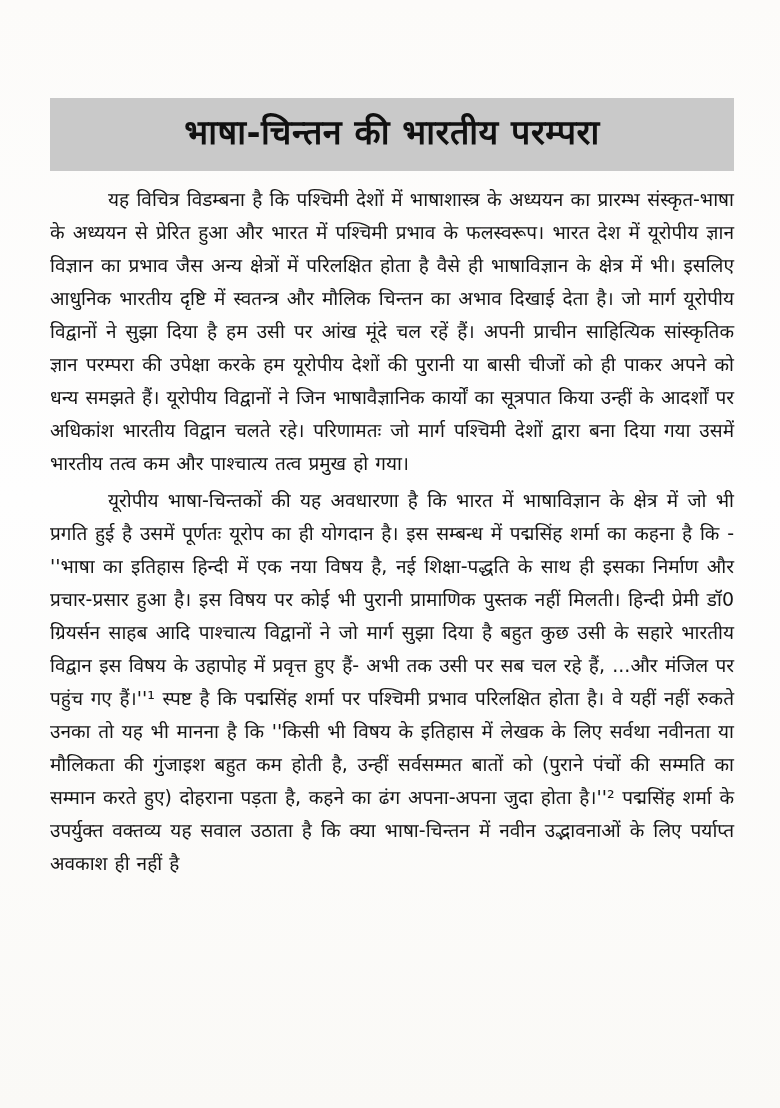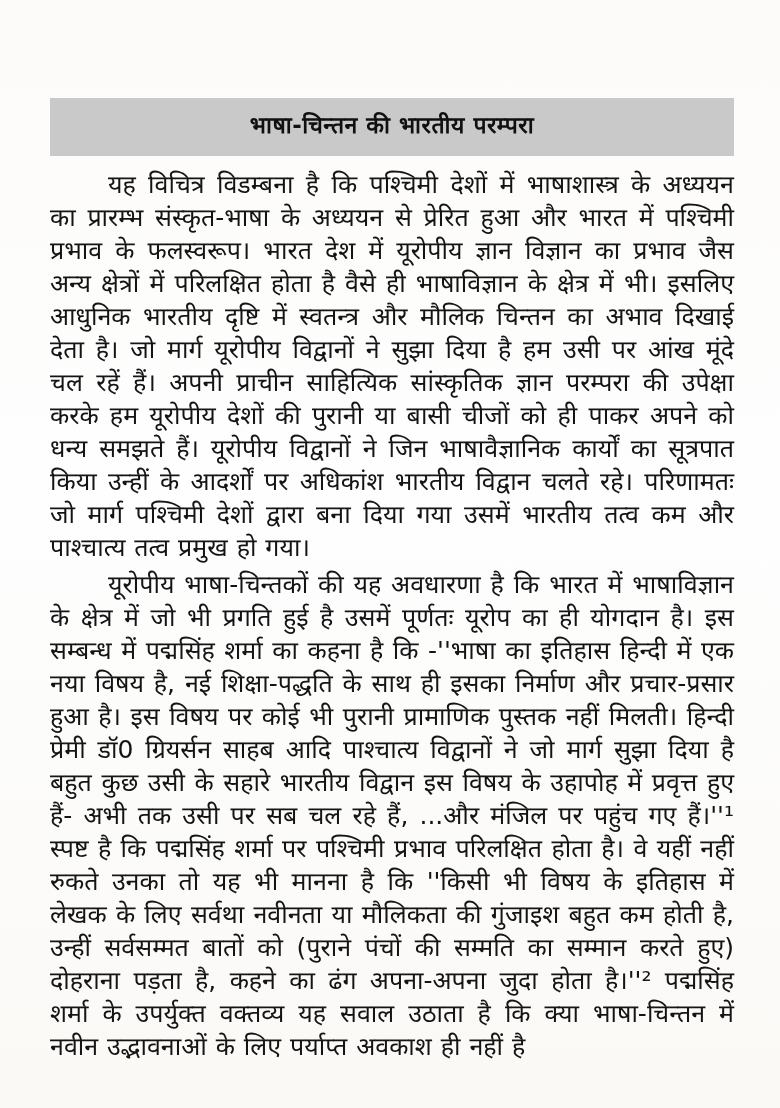--- a/index.html
+++ b/index.html
@@ -16,28 +16,28 @@
     padding: 98px 46px 0 50px;
     overflow: hidden;
   }
   .title-box {
     background: #c9c9c9;
     text-align: center;
     padding: 12px 8px 16px 8px;
     margin-bottom: 12px;
   }
   .title-line {
-    font-size: 23px;
+    font-size: 34px;
     font-weight: bold;
     color: #101010;
     line-height: 1.32;
     letter-spacing: 0.5px;
   }
   .body-text {
-    font-size: 25px;
+    font-size: 19px;
     color: #141414;
     line-height: 33px;
     text-align: justify;
     word-spacing: 1px;
   }
   .para {
     text-indent: 58px;
     margin-bottom: 4px;
   }
 </style>

